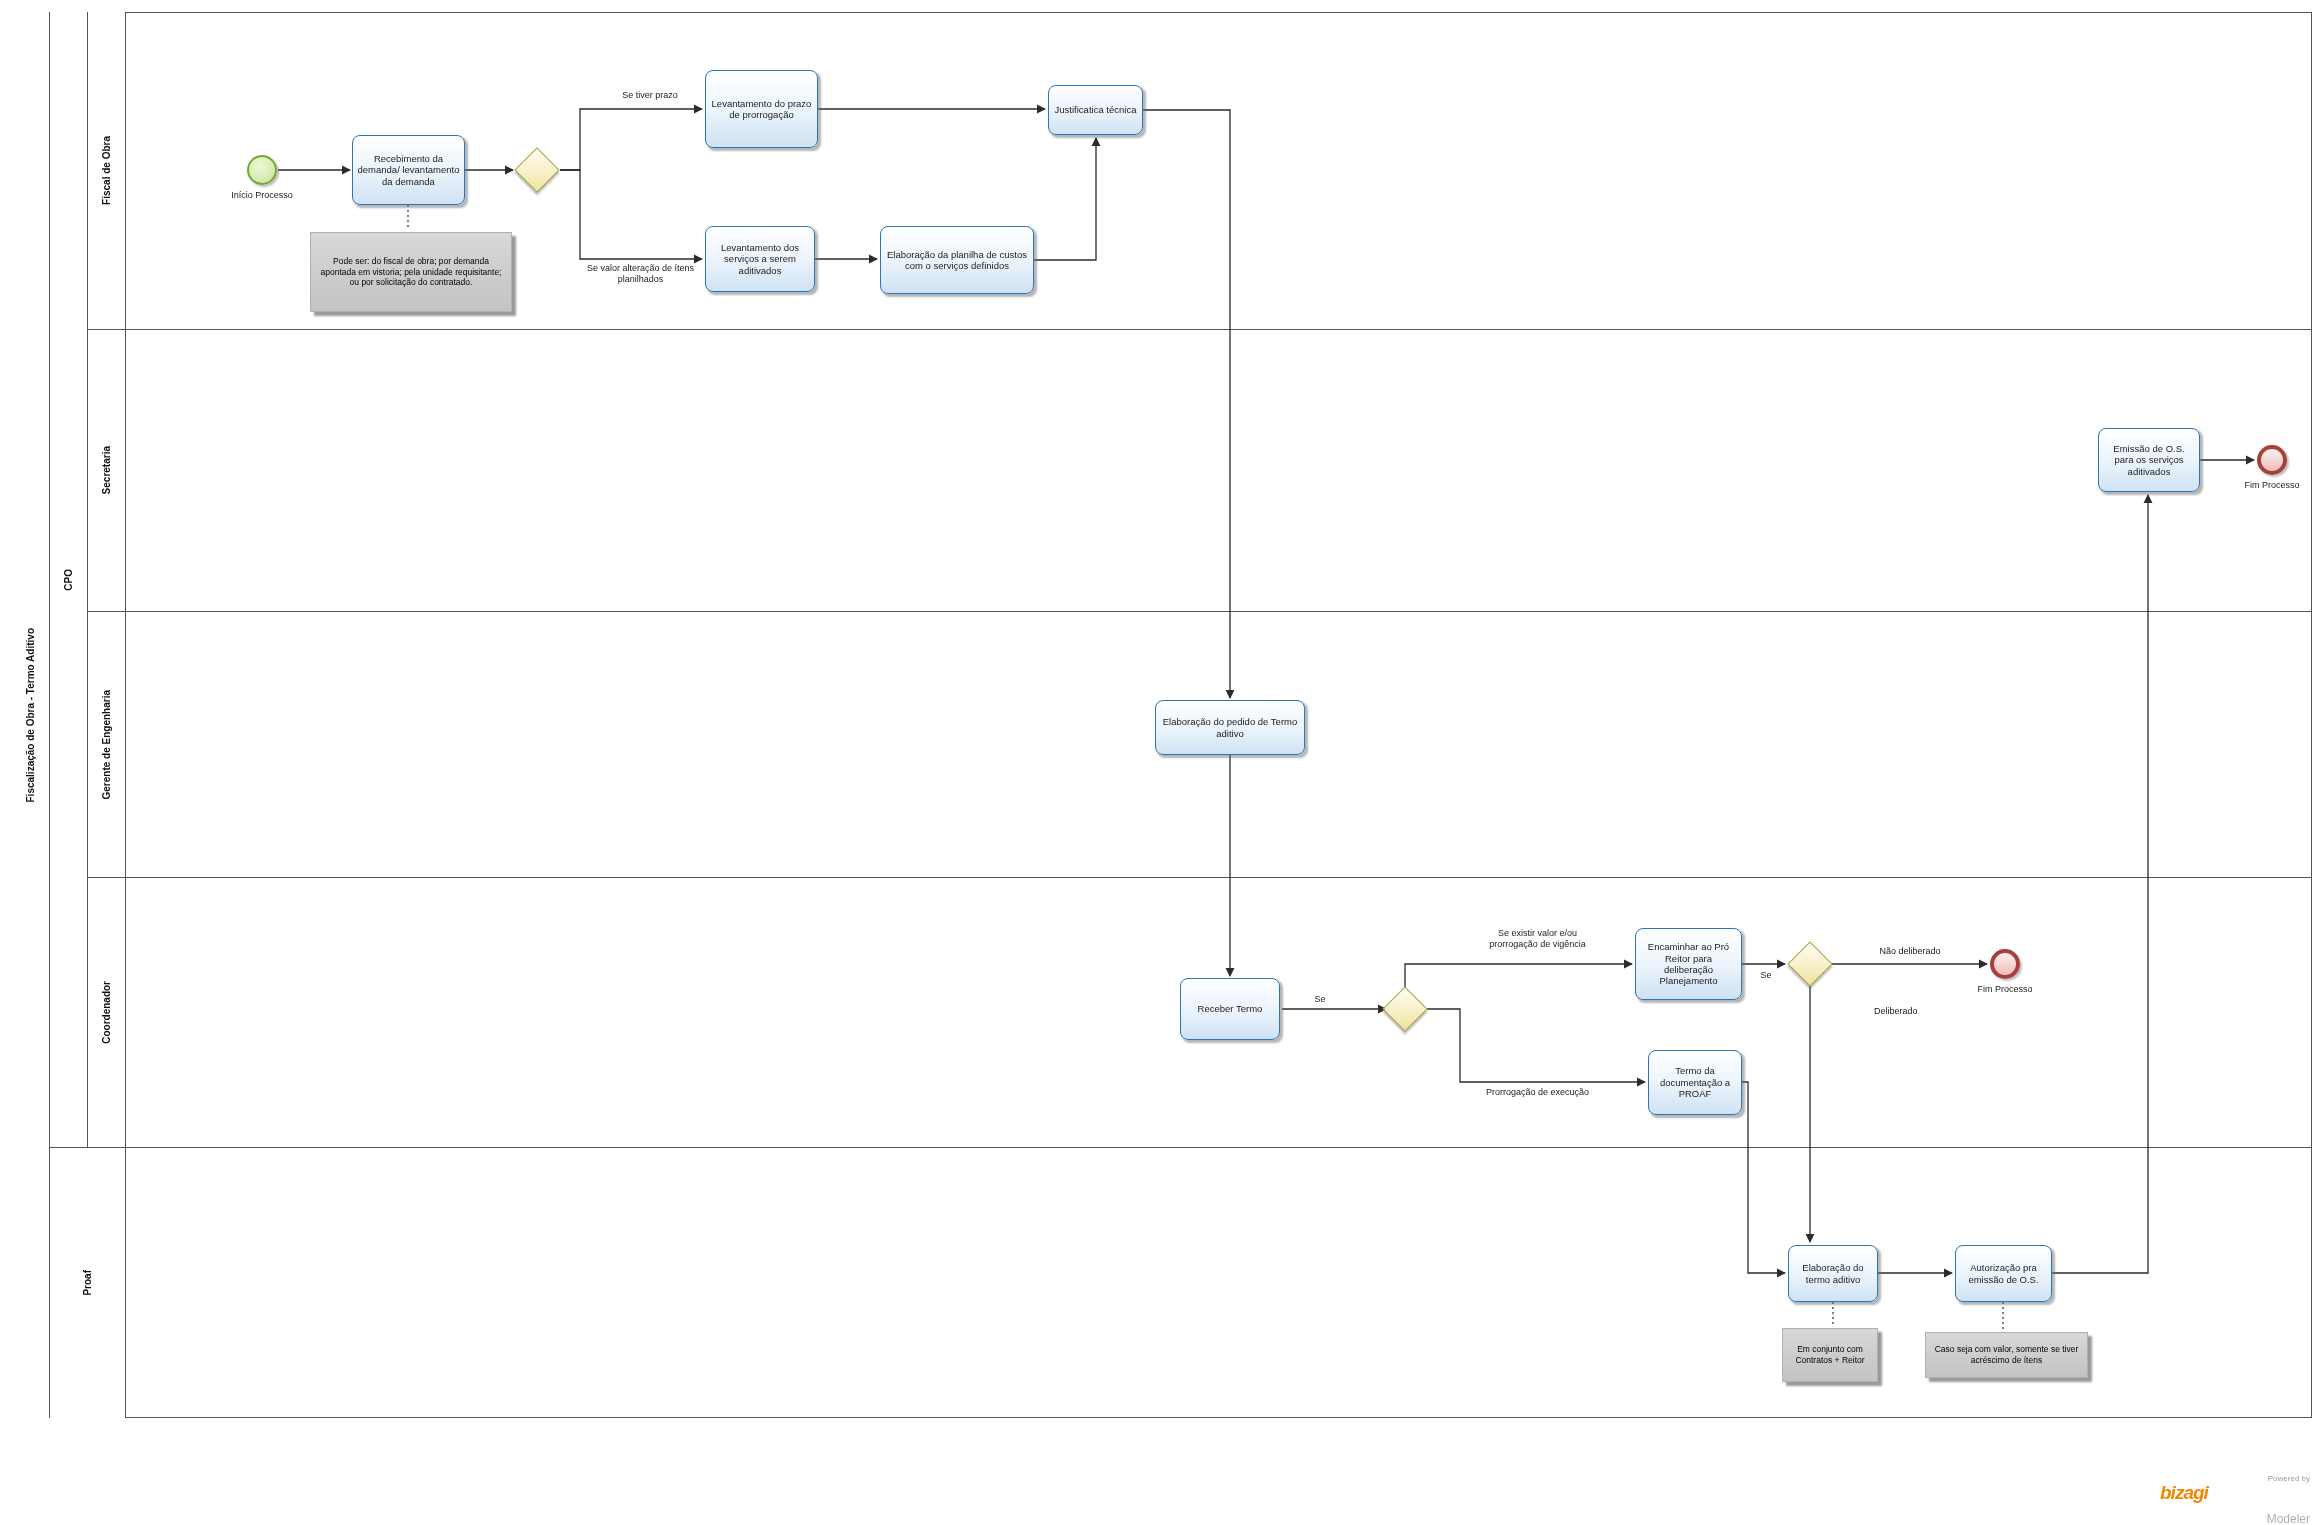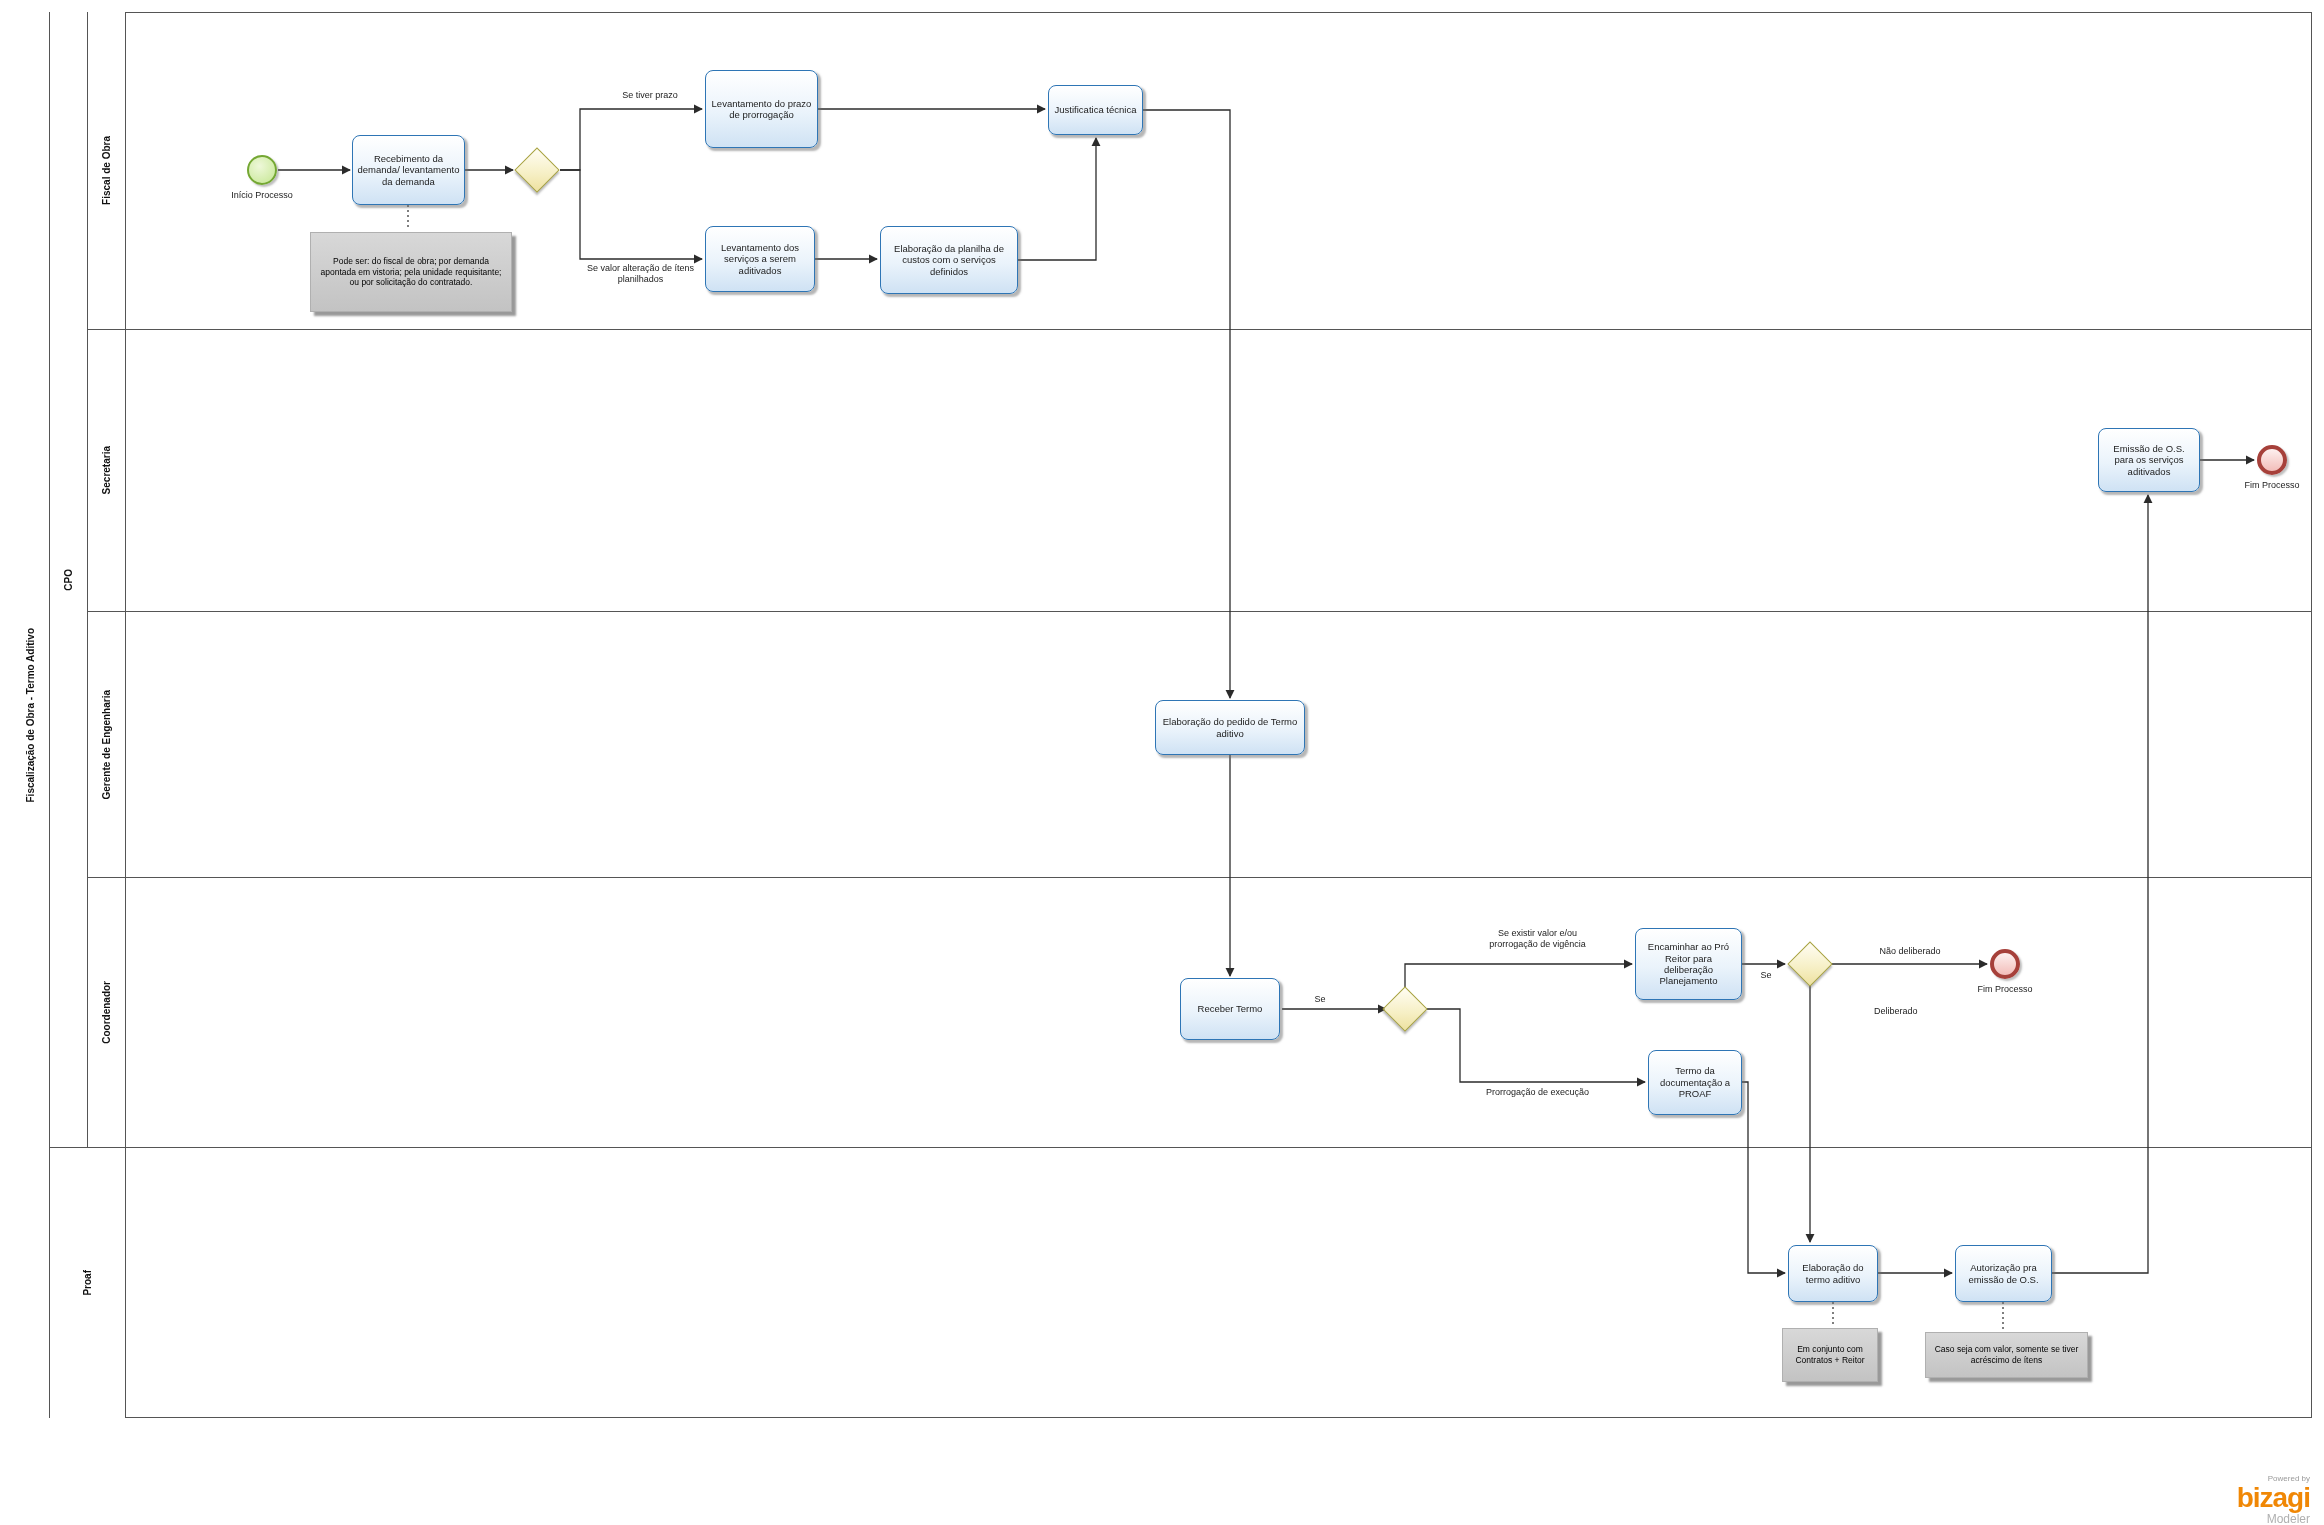--- a/index.html
+++ b/index.html
@@ -38,21 +38,21 @@
           box-shadow: 2px 2px 2px rgba(110,110,110,.45); }
   .annotation { position:absolute; background: linear-gradient(180deg,#d8d8d8 0%, #c3c3c3 100%);
           border:1px solid #b0b0b0; box-shadow: 4px 4px 2px rgba(70,70,70,.55);
           display:flex; align-items:center; justify-content:center; text-align:center;
           font-size:8.5px; line-height:1.25; color:#000; padding:4px 6px; }
   .node-label, .edge-label { position:absolute; font-size:9px; line-height:1.2; color:#1c1c1c; text-align:center; }
   .edge-label.left { text-align:left; }
 
   
   .brand-powered { position:absolute; font-size:8px; color:#9a9a9a; text-align:right; }
-  .brand-logo { position:absolute; font-size:28px; font-weight:bold; letter-spacing:-1px; color:#f08705; text-align:right; }
+  .brand-logo { position:absolute; font-size:19px; font-weight:bold; letter-spacing:-1px; color:#f08705; text-align:left;font-style:italic; }
   .brand-product { position:absolute; font-size:12px; color:#b0b0b0; text-align:right; }
 </style>
 </head>
 <body>
 
 <div class="canvas">
 
   <div class="frame" style="left:12px;top:12px;width:2300px;height:1406px"></div>
 
   <div class="strip" style="left:12px;top:12px;width:38px;height:1406px">
@@ -126,21 +126,21 @@
   <div class="annotation" style="left:310px;top:232px;width:202px;height:80px">Pode ser: do fiscal de obra; por demanda apontada em vistoria;  pela unidade requisitante; ou por solicitação do contratado.</div>
 
   <div class="gateway" style="left:521px;top:154px"></div>
 
   <div class="edge-label" style="left:595px;top:90px;width:110px">Se tiver prazo</div>
   <div class="task" style="left:705px;top:70px;width:113px;height:78px">Levantamento do prazo de prorrogação</div>
   <div class="task" style="left:1048px;top:85px;width:95px;height:50px">Justificatica técnica</div>
 
   <div class="edge-label" style="left:578px;top:263px;width:125px">Se valor alteração de ítens planilhados</div>
   <div class="task" style="left:705px;top:226px;width:110px;height:66px">Levantamento dos serviços a serem aditivados</div>
-  <div class="task" style="left:880px;top:226px;width:138px;height:68px">Elaboração da planilha de custos com o serviços definidos</div>
+  <div class="task" style="left:880px;top:226px;width:154px;height:68px">Elaboração da planilha de custos com o serviços definidos</div>
 
   <div class="task" style="left:2098px;top:428px;width:102px;height:64px">Emissão de O.S. para os serviços aditivados</div>
   <div class="event-end" style="left:2257px;top:445px"></div>
   <div class="node-label" style="left:2227px;top:480px;width:90px">Fim Processo</div>
 
   <div class="task" style="left:1155px;top:700px;width:150px;height:55px">Elaboração do pedido de Termo aditivo</div>
 
   <div class="task" style="left:1180px;top:978px;width:100px;height:62px">Receber Termo</div>
   <div class="edge-label" style="left:1300px;top:994px;width:40px">Se</div>
   <div class="gateway" style="left:1389px;top:993px"></div>

